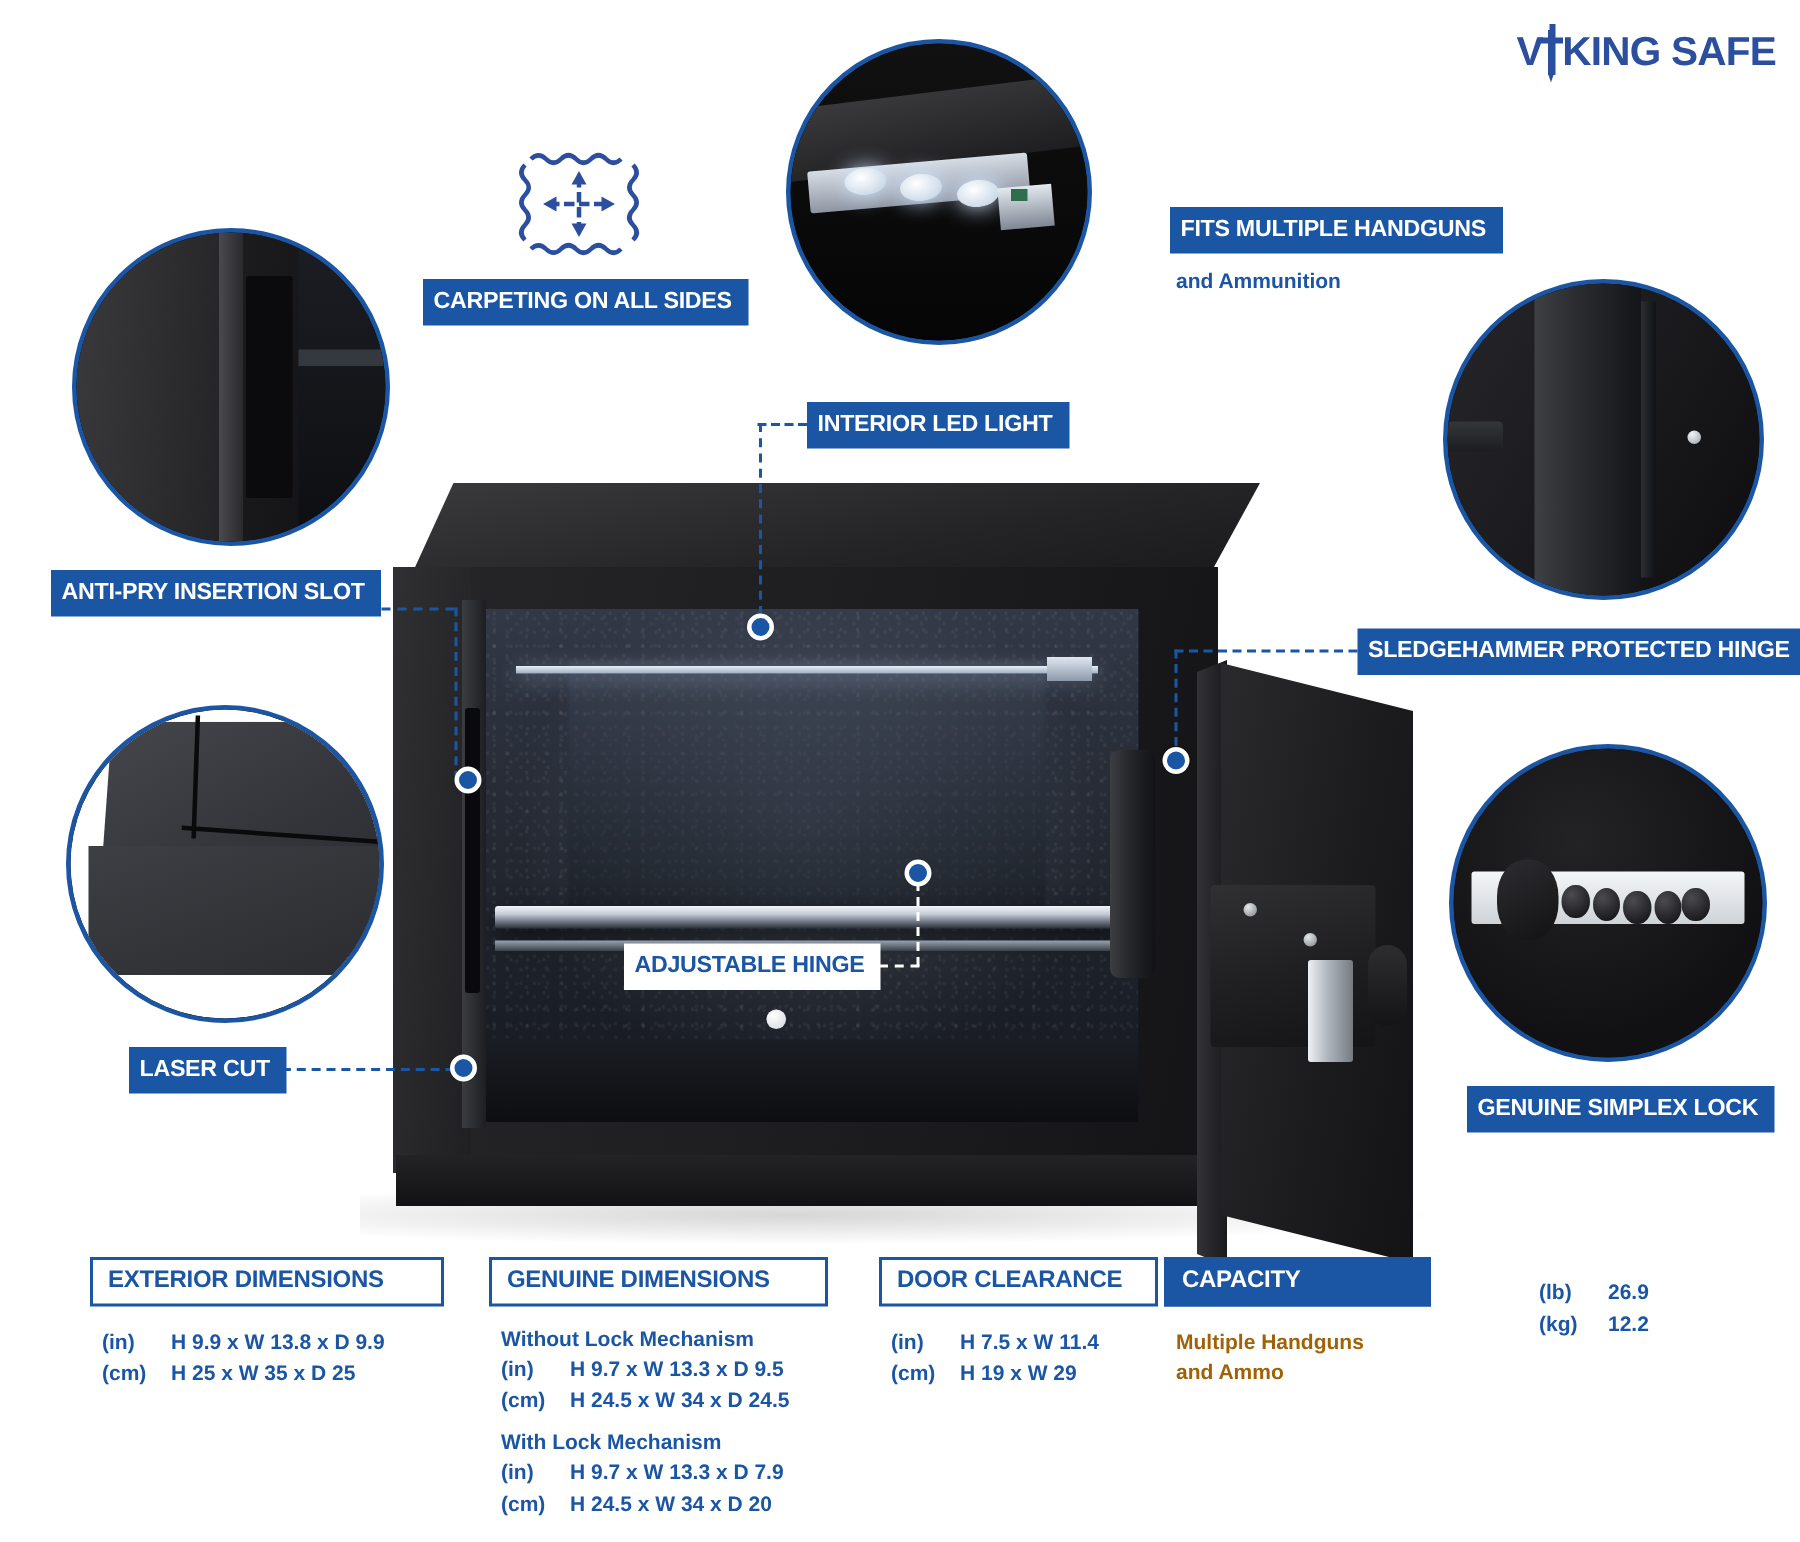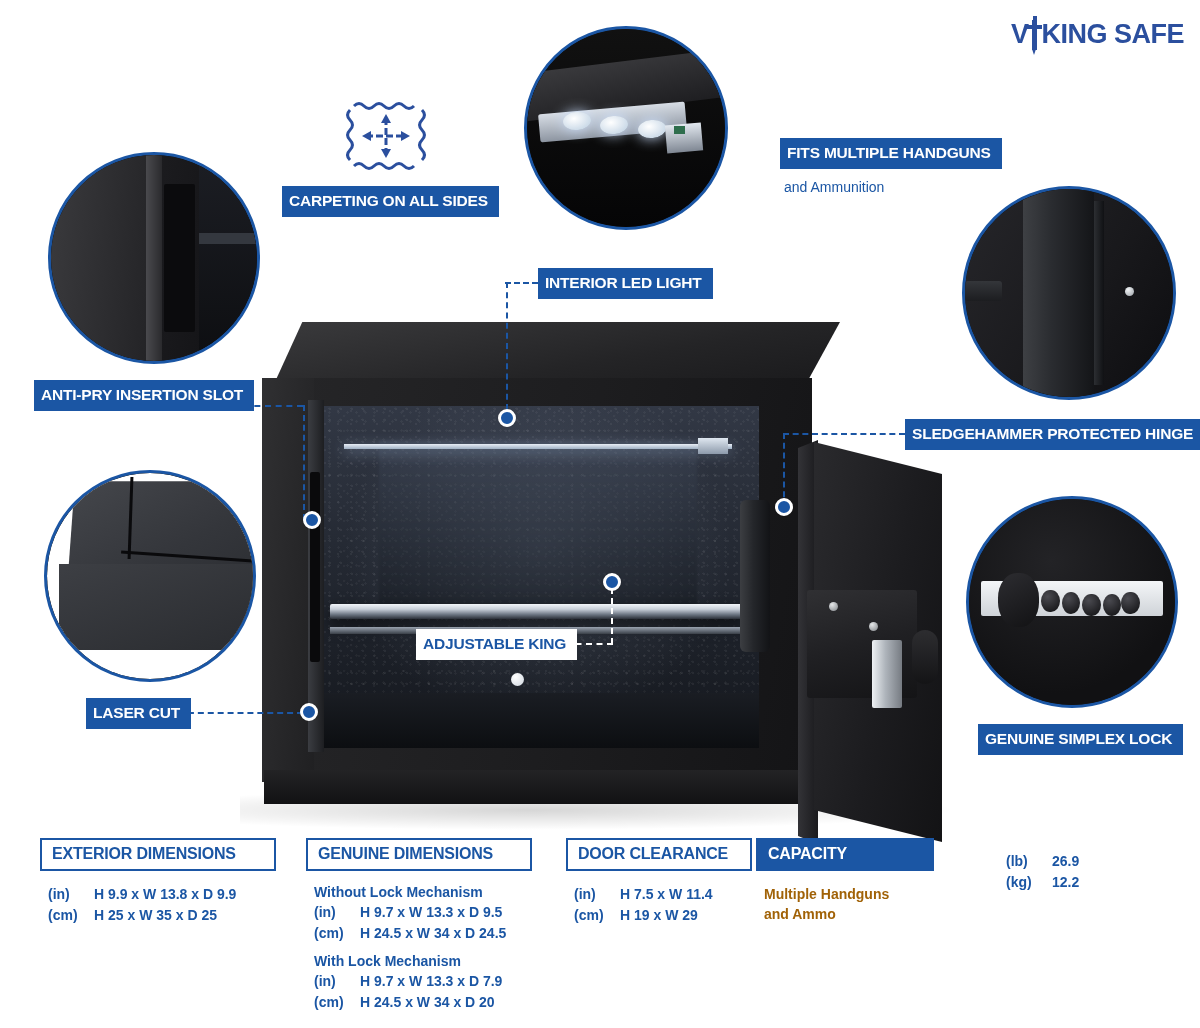--- a/index.html
+++ b/index.html
@@ -52,21 +52,21 @@
     white-space: nowrap;
     line-height: 1;
   }
   .badge.invert {
     background: #ffffff;
     color: #1b56a4;
   }
   .subtext {
     position: absolute;
     color: #1b56a4;
-    font-weight: 400;
+    font-weight: 700;
     font-size: 14px;
     line-height: 1.35;
     white-space: pre-line;
   }
 
   
   .lead {
     position: absolute;
     border-top: 2px dashed #1b56a4;
     height: 0;
@@ -100,20 +100,21 @@
       radial-gradient(circle at 70% 60%, rgba(255,255,255,.045) 0 1px, transparent 1px),
       radial-gradient(circle at 45% 80%, rgba(255,255,255,.04) 0 1px, transparent 1px),
       radial-gradient(circle at 85% 20%, rgba(0,0,0,.25) 0 1px, transparent 1px);
     background-size: 7px 7px, 9px 9px, 6px 6px, 8px 8px;
   }
 
   
   .spec {
     position: absolute;
     top: 838px;
+    margin-left: 20px;
   }
   .spec .hdr {
     border: 2px solid #1b56a4;
     color: #1b56a4;
     font-weight: 700;
     font-size: 16px;
     padding: 6px 10px 7px 10px;
     letter-spacing: -0.2px;
     background: #fff;
     line-height: 1;
@@ -436,21 +437,21 @@
 
   <div class="badge" style="left:780px;top:138px;">FITS MULTIPLE  HANDGUNS</div>
   <div class="subtext" style="left:784px;top:178px;">and Ammunition</div>
 
   <div class="badge" style="left:34px;top:380px;">ANTI-PRY INSERTION SLOT</div>
 
   <div class="badge" style="left:538px;top:268px;">INTERIOR LED LIGHT</div>
 
   <div class="badge" style="left:905px;top:419px;">SLEDGEHAMMER PROTECTED HINGE</div>
 
-  <div class="badge invert" style="left:416px;top:629px;">ADJUSTABLE KING</div>
+  <div class="badge invert" style="left:416px;top:629px;">ADJUSTABLE HINGE</div>
 
   <div class="badge" style="left:86px;top:698px;">LASER CUT</div>
 
   <div class="badge" style="left:978px;top:724px;">GENUINE SIMPLEX LOCK</div>
 
   <div class="spec" style="left:40px;width:236px;">
     <div class="hdr">EXTERIOR DIMENSIONS</div>
     <div class="rows">
       <div class="row">
         <span class="u">(in)</span>

